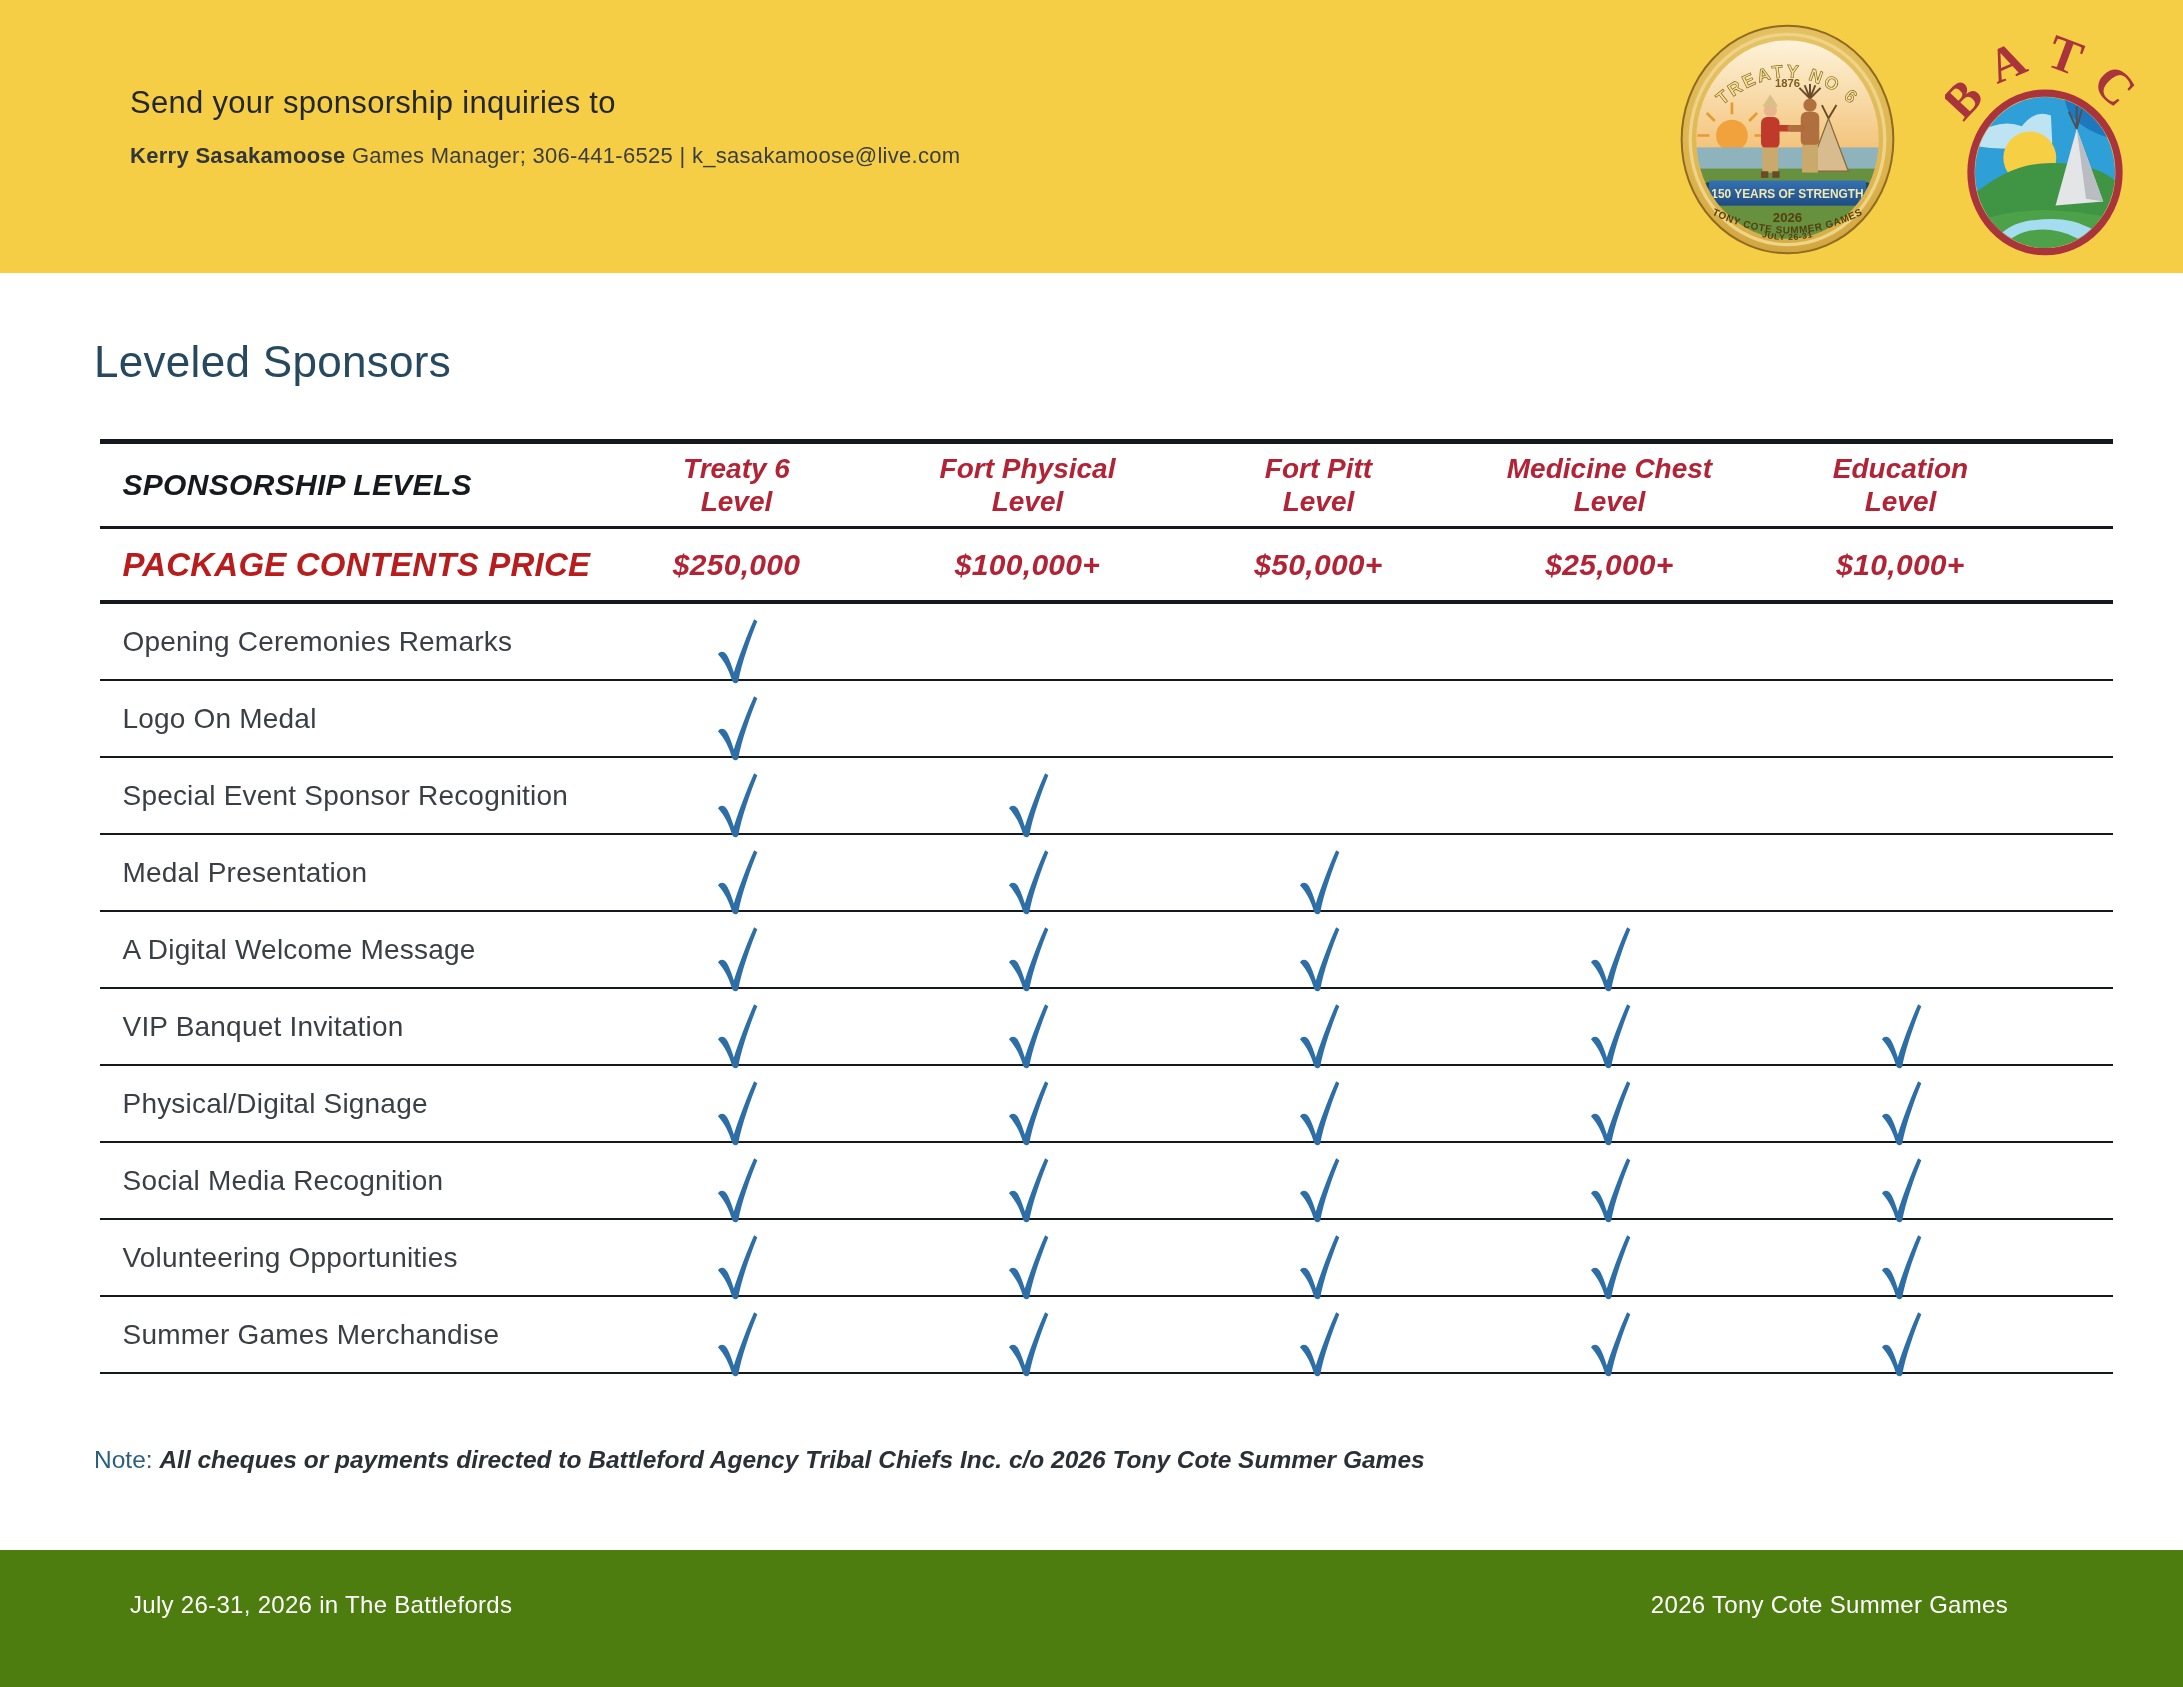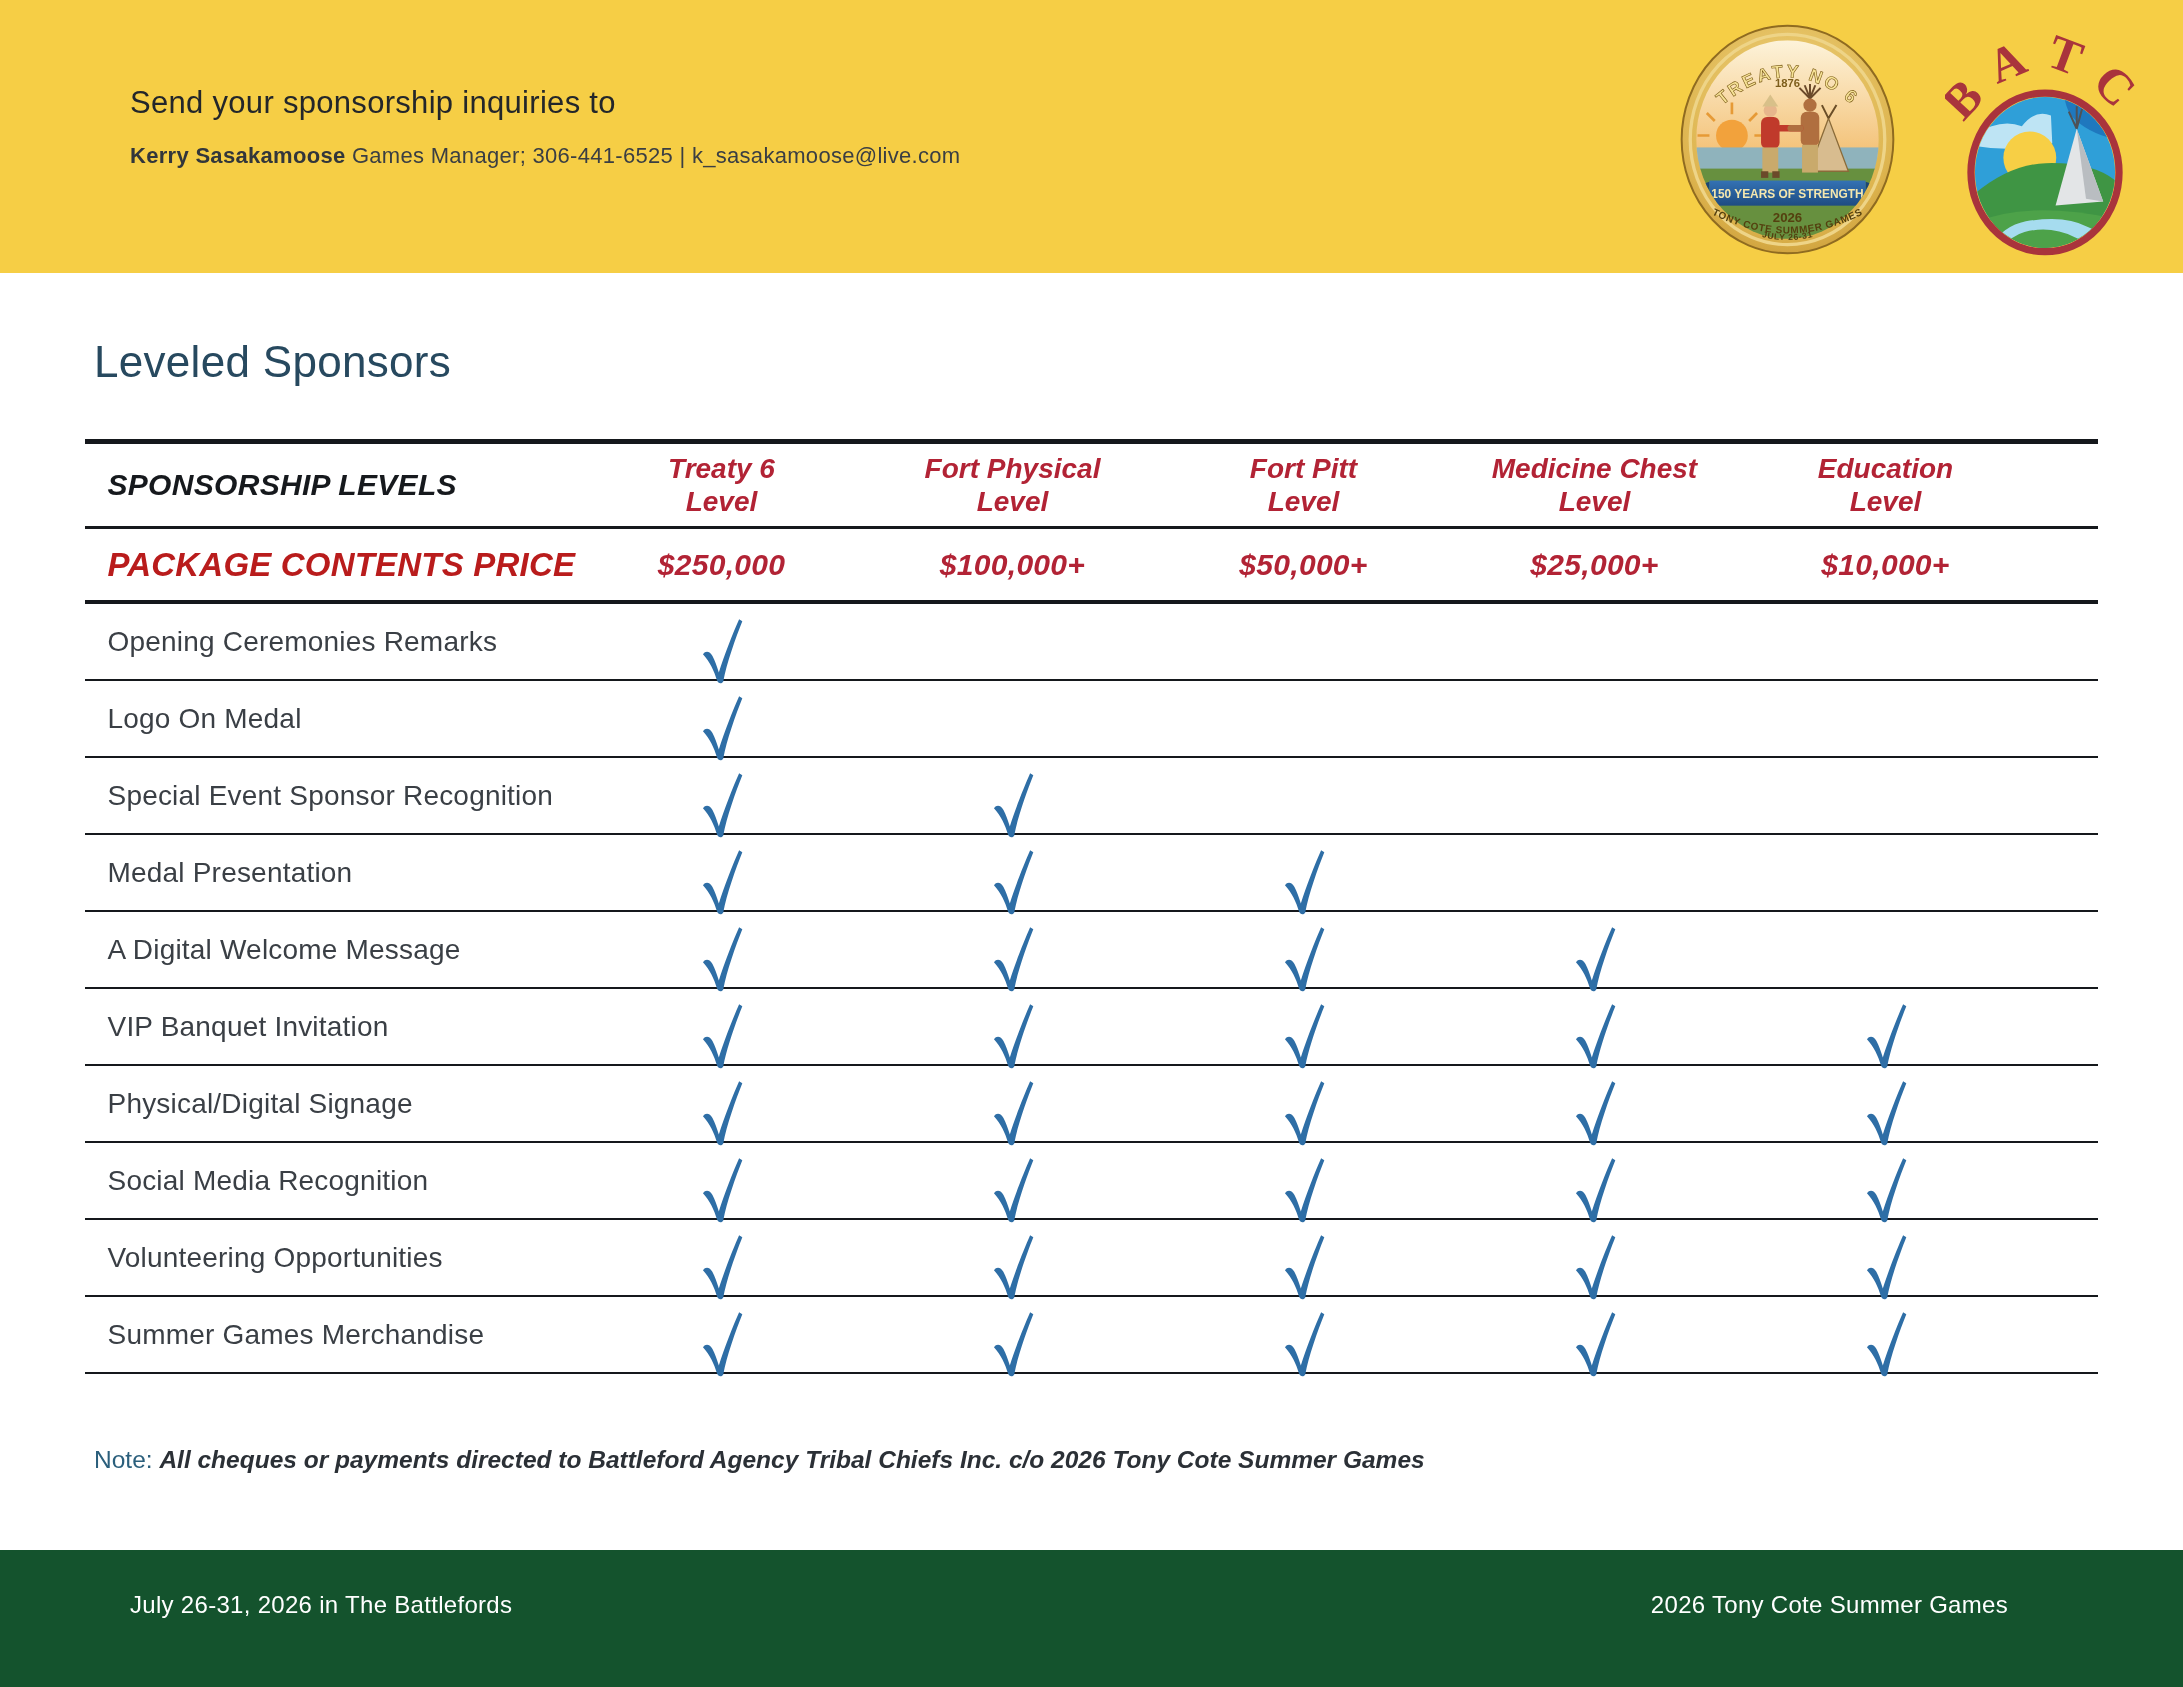--- a/index.html
+++ b/index.html
@@ -10,40 +10,40 @@
   
   .banner{position:absolute;left:0;top:0;width:100%;height:273px;background:#F6CE45;padding-left:27px;}
   .banner-title{position:absolute;left:130px;top:85px;font-size:31px;color:#23262A;letter-spacing:0.3px;}
   .banner-contact{position:absolute;left:130px;top:143px;font-size:22px;color:#3A3E43;letter-spacing:0.3px;}
   .banner-contact .bold{font-weight:700;color:#32363B;}
   .logo-treaty{position:absolute;left:1679px;top:22.5px;width:217px;height:233px;}
   .logo-batc{position:absolute;left:1945px;top:26.5px;width:200px;height:230px;}
   
   .heading{position:absolute;left:86px;top:329px;margin:8px;font-size:44px;font-weight:400;color:#27495F;letter-spacing:0.3px;}
   
-  .s-table{position:absolute;left:85px;top:439px;width:2013px;border-top:5.3px solid #15181C;}
+  .s-table{position:absolute;left:100px;top:439px;width:2013px;border-top:5.3px solid #15181C;}
   .row{display:grid;grid-template-columns:491px repeat(5,291px) 1fr;align-items:center;}
   .head-row{height:82px;border-bottom:3.3px solid #15181C;}
   .price-row{height:71px;border-bottom:4px solid #15181C;}
   .feature-row{height:75px;border-bottom:2.6px solid #15181C;}
   .cell{min-width:0;}
   .label-cell{padding-left:22.5px;}
   .head-label{font-size:30px;font-weight:700;font-style:italic;color:#16191D;letter-spacing:0.3px;}
   .level-cell{text-align:center;font-size:28px;font-weight:700;font-style:italic;color:#B22335;line-height:1.18;}
   .price-label{font-size:33px;font-weight:700;font-style:italic;color:#b91c1c;letter-spacing:0.2px;}
   .price-cell{text-align:center;font-size:30px;font-weight:700;font-style:italic;color:#B22335;letter-spacing:0.3px;}
   .feature-label{font-size:28px;color:#3A3F45;letter-spacing:0.2px;}
   .check-cell{height:75px;display:flex;justify-content:center;align-items:flex-end;}
   .check{width:44px;height:66px;margin-bottom:-4.6px;fill:#2E6EA6;position:relative;z-index:2;}
   
   .note{position:absolute;left:94px;top:1421px;font-size:24.5px;}
   .note-label{color:#2B5F7C;}
   .note-text{font-weight:700;font-style:italic;color:#2B3036;}
   
-  .footer{position:absolute;left:0;top:1550px;width:100%;height:137px;background:#14532d;}
+  .footer{position:absolute;left:0;top:1550px;width:100%;height:137px;background:#4d7c0f;}
   .footer-left{position:absolute;left:130px;top:41px;font-size:24px;color:#ffffff;letter-spacing:0.3px;}
   .footer-right{position:absolute;right:175px;top:41px;font-size:24px;color:#ffffff;letter-spacing:0.3px;}
   .hidden-defs{position:absolute;width:0;height:0;overflow:hidden;}
 </style>
 </head>
 <body>
 
 <svg class="hidden-defs" aria-hidden="true">
   <defs>
     <path id="check-shape" d="M4 57 C8 51 15 52 19 60 C23 68 26 76 29 86 C37 60 52 22 61 2 L66 5 C56 30 41 72 36 100 C34 104 28 104 26 98 C22 84 15 69 4 57 Z"></path>

